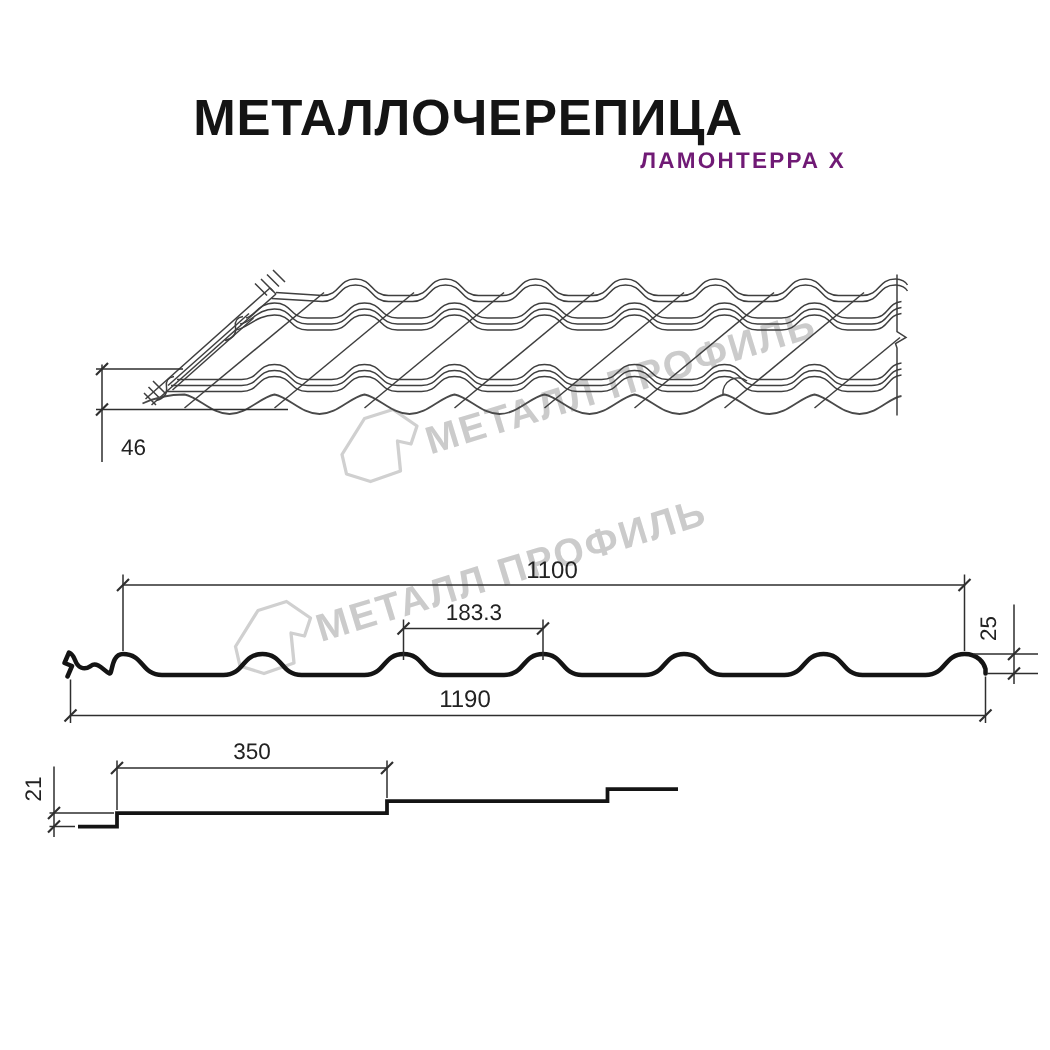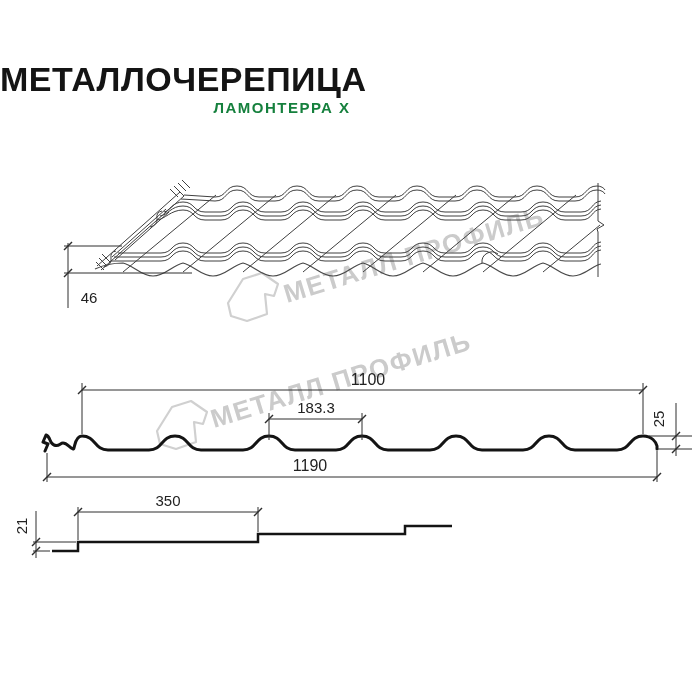--- a/index.html
+++ b/index.html
@@ -1,21 +1,21 @@
 <!DOCTYPE html>
 <html><head>
 <meta charset="utf-8">
 <style>
   html,body{margin:0;padding:0;background:#ffffff;}
   #page{position:relative;width:700px;height:700px;background:#ffffff;overflow:hidden;
         font-family:"Liberation Sans", sans-serif;}
-  .title{position:absolute;left:0;top:60px;width:624px;
+  .title{position:absolute;left:0;top:60px;width:624px;text-align:center;
          font-size:34px;font-weight:bold;color:#141414;letter-spacing:0.5px;}
-  .subtitle{position:absolute;left:0;top:99px;width:564px;text-align:center;
-         font-size:15px;font-weight:bold;color:#15803d;letter-spacing:1.5px;}
+  .subtitle{position:absolute;left:0;top:99px;width:564px;text-align:right;
+         font-size:15px;font-weight:bold;color:#701a75;letter-spacing:1.5px;}
   svg{position:absolute;left:0;top:0;}
   .thin{stroke:#3f3f3f;stroke-width:1;fill:none;}
   .thin2{stroke:#4a4a4a;stroke-width:1.2;fill:none;}
   .thick{stroke:#141414;stroke-width:3;fill:none;stroke-linejoin:round;stroke-linecap:round;}
   .thick2{stroke:#141414;stroke-width:2.5;fill:none;stroke-linejoin:miter;}
   .dim{stroke:#2e2e2e;stroke-width:1;fill:none;}
   .tick{stroke:#2e2e2e;stroke-width:1.4;fill:none;}
   .dimtxt{font-family:"Liberation Sans", sans-serif;font-size:15px;fill:#222;}
   .dimtxt-lg{font-family:"Liberation Sans", sans-serif;font-size:16px;fill:#222;}
   .wm-txt{font-family:"Liberation Sans", sans-serif;font-size:26px;font-weight:bold;

